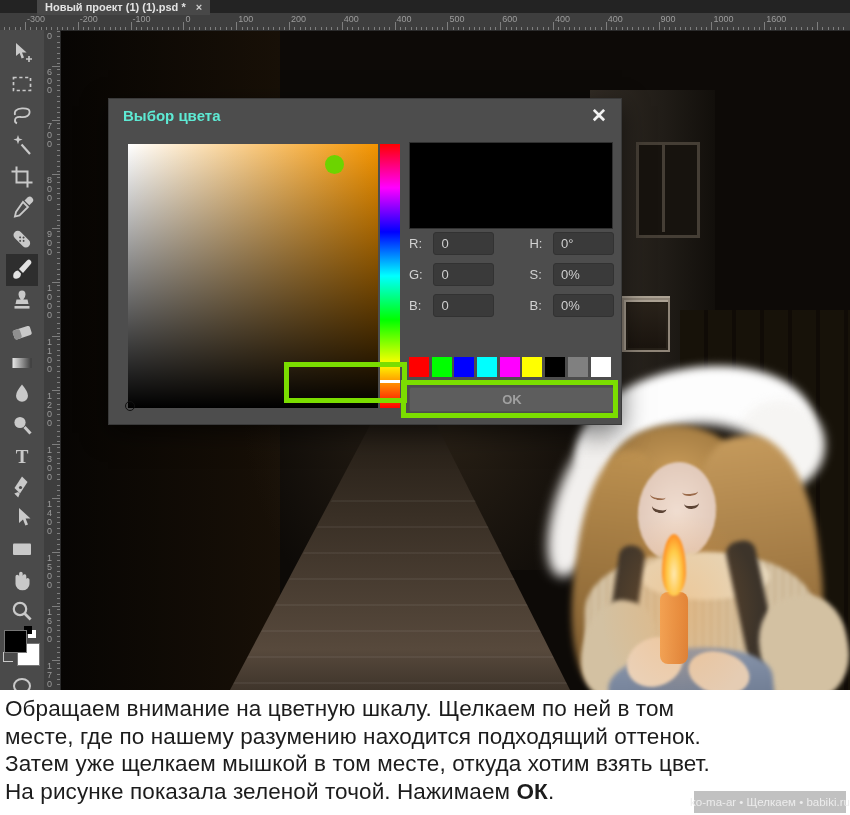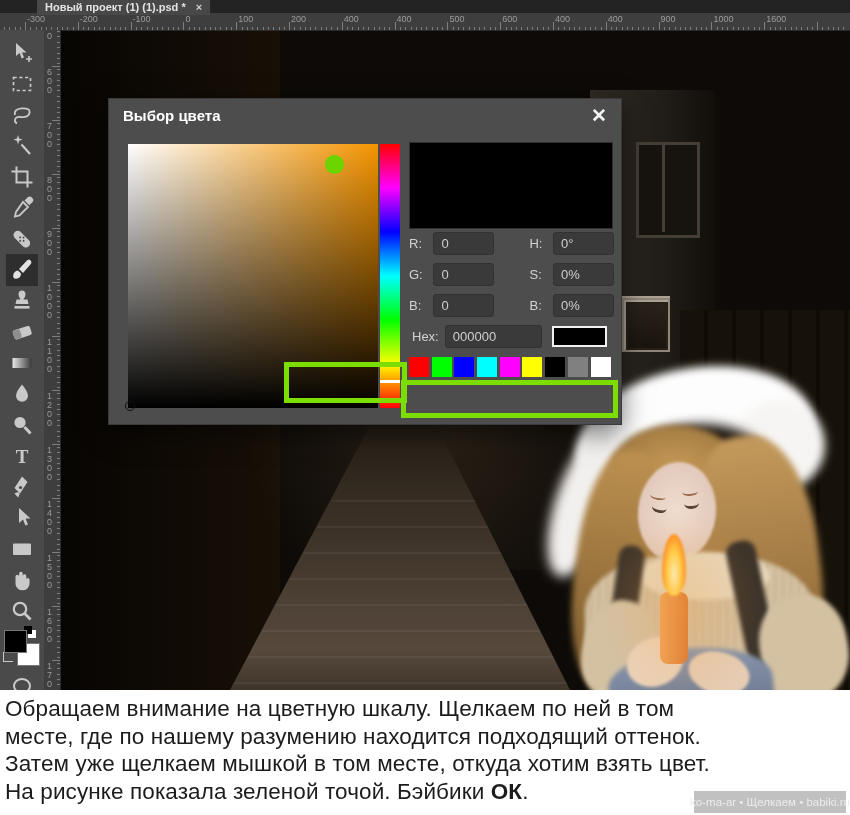--- a/index.html
+++ b/index.html
@@ -28,21 +28,21 @@
   .tool svg{display:block;}
   #fgbg{position:absolute;left:2px;width:40px;height:52px;}
 
   
   #scene{left:60px;top:30px;width:790px;height:660px;background:#0d0a07;overflow:hidden;z-index:1;}
   .blob{position:absolute;}
 
   
   #dialog{left:108px;top:98px;width:512px;height:325px;background:#4d4d4d;border:1px solid #3a3a3a;
           box-shadow:0 8px 24px rgba(0,0,0,.55);z-index:5;}
-  #dlg-title{left:14px;top:8px;color:#ffffff;font-size:15px;font-weight:bold;text-align:center;}
+  #dlg-title{left:14px;top:8px;color:#5eead4;font-size:15px;font-weight:bold;text-align:center;}
   #dlg-close{right:14px;top:5px;color:#f2f2f2;font-size:19px;font-weight:bold;cursor:pointer;}
   #picker{left:19px;top:45px;width:250px;height:264px;
           background:linear-gradient(to top,#000,rgba(0,0,0,0)),linear-gradient(to right,#fff,#f49400);}
   #picker-cursor{left:-3px;bottom:-3px;width:8px;height:8px;border:1.5px solid #111;border-radius:50%;}
   #huebar{left:271px;top:45px;width:20px;height:264px;
           background:linear-gradient(to bottom,#f00 0%,#f0f 16.6%,#00f 33.3%,#0ff 50%,#0f0 66.6%,#ff0 83.3%,#f00 100%);}
   #hue-marker{left:0;top:236px;width:20px;height:3px;background:#fff;}
   #preview{left:300px;top:43px;width:202px;height:85px;background:#000;border:1px solid #303030;}
   .frow{left:300px;width:205px;height:23px;display:flex;align-items:center;}
   .flabel{color:#d2d2d2;font-size:13px;width:25px;}
@@ -656,43 +656,41 @@
     <span class="flabel r">S:</span>
     <input class="finput" value="0%" style="">
   </div>
   <div class="frow abs" style="top:195px">
     <span class="flabel">B:</span>
     <input class="finput" value="0" style="">
     <span class="flabel r">B:</span>
     <input class="finput" value="0%" style="">
   </div>
 
-  <div id="hexrow" class="abs">
-    <span id="hexlabel">Hex:</span>
-    <input id="hexinput" value="000000" style="">
-    <div id="hexswatch"></div>
-  </div>
 
   <div id="swatchrow" class="abs">
       <div class="swatch" style="background: rgb(255, 0, 0);"></div>
       <div class="swatch" style="background: rgb(0, 255, 0);"></div>
       <div class="swatch" style="background: rgb(0, 0, 255);"></div>
       <div class="swatch" style="background: rgb(0, 255, 255);"></div>
       <div class="swatch" style="background: rgb(255, 0, 255);"></div>
       <div class="swatch" style="background: rgb(255, 255, 0);"></div>
       <div class="swatch" style="background: rgb(0, 0, 0);"></div>
       <div class="swatch" style="background: rgb(128, 128, 128);"></div>
       <div class="swatch" style="background: rgb(255, 255, 255);"></div>
     </div>
 
+  <div id="okbtn" class="abs">
+      <span>OK</span>
+    </div>
 </div>
 
 <div id="annot-dot" class="annot" style="background: rgb(108, 212, 0);"></div>
 <div id="annot-rect-hue" class="annot" style="border-color: rgb(123, 221, 0);"></div>
 <div id="annot-rect-ok" class="annot" style="border-color: rgb(123, 221, 0);"></div>
 
 <div id="caption" class="abs">
   <div class="line">Обращаем внимание на цветную шкалу. Щелкаем по ней в том</div>
   <div class="line">месте, где по нашему разумению находится подходящий оттенок.</div>
   <div class="line">Затем уже щелкаем мышкой в том месте, откуда хотим взять цвет.</div>
-  <div class="line"><span>На рисунке показала зеленой точой. Бэйбики </span><strong>ОК</strong><span>.</span></div>
+  <div class="line"><span>На рисунке показала зеленой точой. Нажимаем </span><strong>ОК</strong><span>.</span></div>
 </div>
 <div id="watermark" class="abs">ko-ma-ar • Щелкаем • babiki.ru</div>
 
 </body></html>

